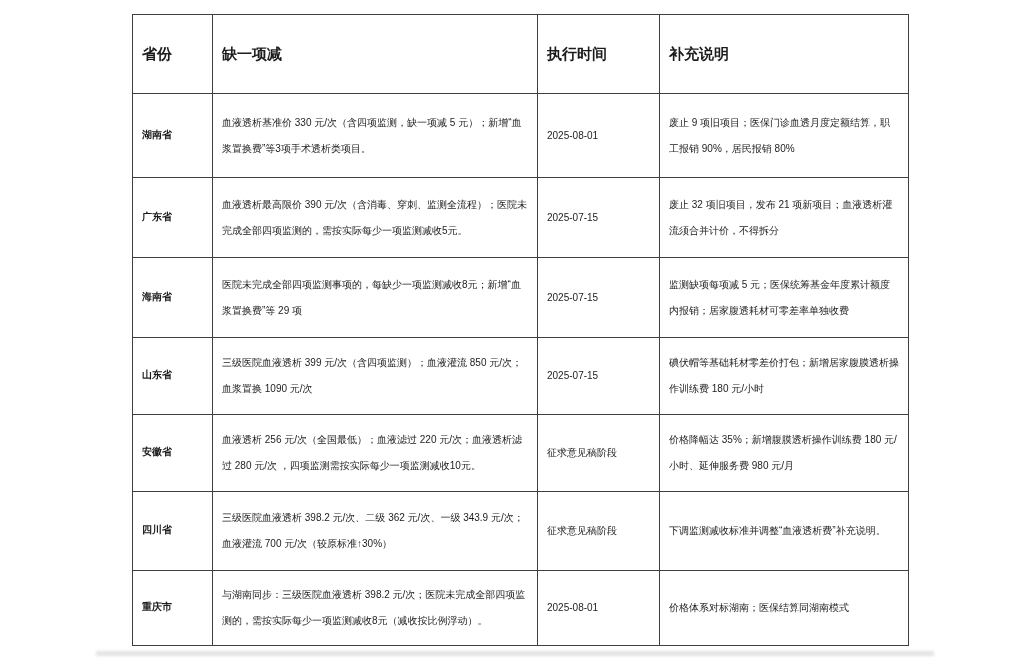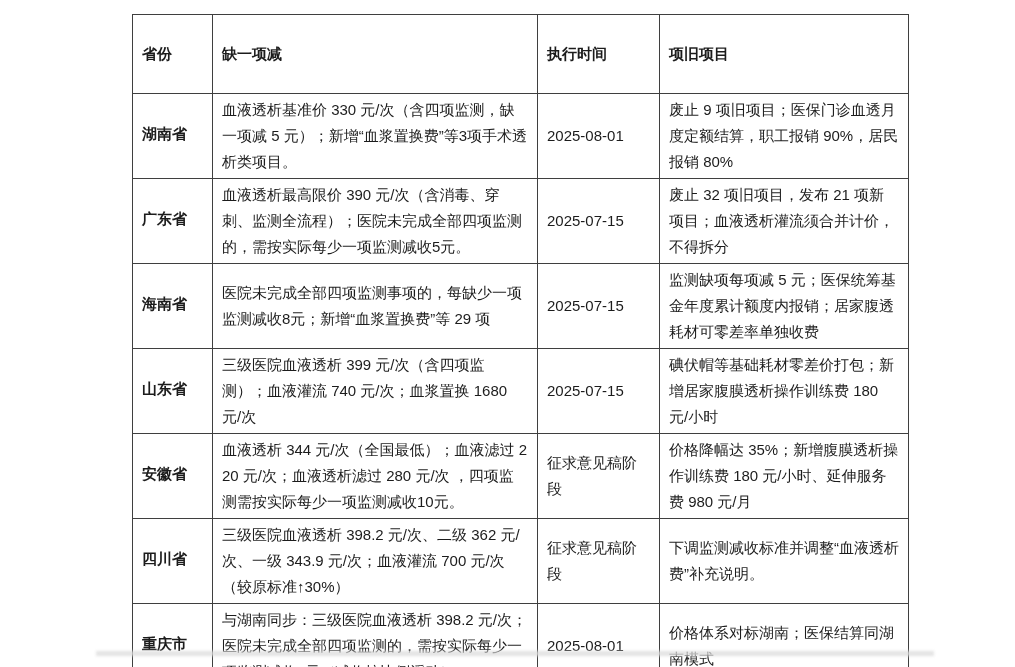--- a/index.html
+++ b/index.html
@@ -23,21 +23,21 @@
     border-collapse: collapse;
     table-layout: fixed;
     color: #1c1c1c;
   }
   table.pricing th,
   table.pricing td {
     border: 1px solid #3f3f3f;
     vertical-align: middle;
     text-align: left;
     padding: 3px 9px;
-    font-size: 15px;
+    font-size: 10px;
     line-height: 26px;
     overflow: hidden;
     word-break: break-all;
   }
   table.pricing thead tr { height: 79px; }
   table.pricing tbody tr:nth-child(1) { height: 84px; }
   table.pricing tbody tr:nth-child(2) { height: 80px; }
   table.pricing tbody tr:nth-child(3) { height: 80px; }
   table.pricing tbody tr:nth-child(4) { height: 77px; }
   table.pricing tbody tr:nth-child(5) { height: 77px; }
@@ -77,21 +77,21 @@
       <col style="width:80px">
       <col style="width:325px">
       <col style="width:122px">
       <col style="width:249px">
     </colgroup>
     <thead>
       <tr>
         <th>省份</th>
         <th>缺一项减</th>
         <th>执行时间</th>
-        <th>项旧项目</th>
+        <th>补充说明</th>
       </tr>
     </thead>
     <tbody>
       <tr>
         <td class="province">湖南省</td>
         <td class="content">血液透析基准价 330 元/次（含四项监测，缺一项减 5 元）；新增“血浆置换费”等3项手术透析类项目。</td>
         <td class="date">2025-08-01</td>
         <td class="notes">废止 9 项旧项目；医保门诊血透月度定额结算，职工报销 90%，居民报销 80%</td>
       </tr>
       <tr>
@@ -101,27 +101,27 @@
         <td class="notes">废止 32 项旧项目，发布 21 项新项目；血液透析灌流须合并计价，不得拆分</td>
       </tr>
       <tr>
         <td class="province">海南省</td>
         <td class="content">医院未完成全部四项监测事项的，每缺少一项监测减收8元；新增“血浆置换费”等 29 项</td>
         <td class="date">2025-07-15</td>
         <td class="notes">监测缺项每项减 5 元；医保统筹基金年度累计额度内报销；居家腹透耗材可零差率单独收费</td>
       </tr>
       <tr>
         <td class="province">山东省</td>
-        <td class="content">三级医院血液透析 399 元/次（含四项监测）；血液灌流 740 元/次；血浆置换 1680 元/次</td>
+        <td class="content">三级医院血液透析 399 元/次（含四项监测）；血液灌流 850 元/次；血浆置换 1090 元/次</td>
         <td class="date">2025-07-15</td>
         <td class="notes">碘伏帽等基础耗材零差价打包；新增居家腹膜透析操作训练费 180 元/小时</td>
       </tr>
       <tr>
         <td class="province">安徽省</td>
-        <td class="content">血液透析 344 元/次（全国最低）；血液滤过 220 元/次；血液透析滤过 280 元/次 ，四项监测需按实际每少一项监测减收10元。</td>
+        <td class="content">血液透析 256 元/次（全国最低）；血液滤过 220 元/次；血液透析滤过 280 元/次 ，四项监测需按实际每少一项监测减收10元。</td>
         <td class="date">征求意见稿阶段</td>
         <td class="notes">价格降幅达 35%；新增腹膜透析操作训练费 180 元/小时、延伸服务费 980 元/月</td>
       </tr>
       <tr>
         <td class="province">四川省</td>
         <td class="content">三级医院血液透析 398.2 元/次、二级 362 元/次、一级 343.9 元/次；血液灌流 700 元/次（较原标准↑30%）</td>
         <td class="date">征求意见稿阶段</td>
         <td class="notes">下调监测减收标准并调整“血液透析费”补充说明。</td>
       </tr>
       <tr>

